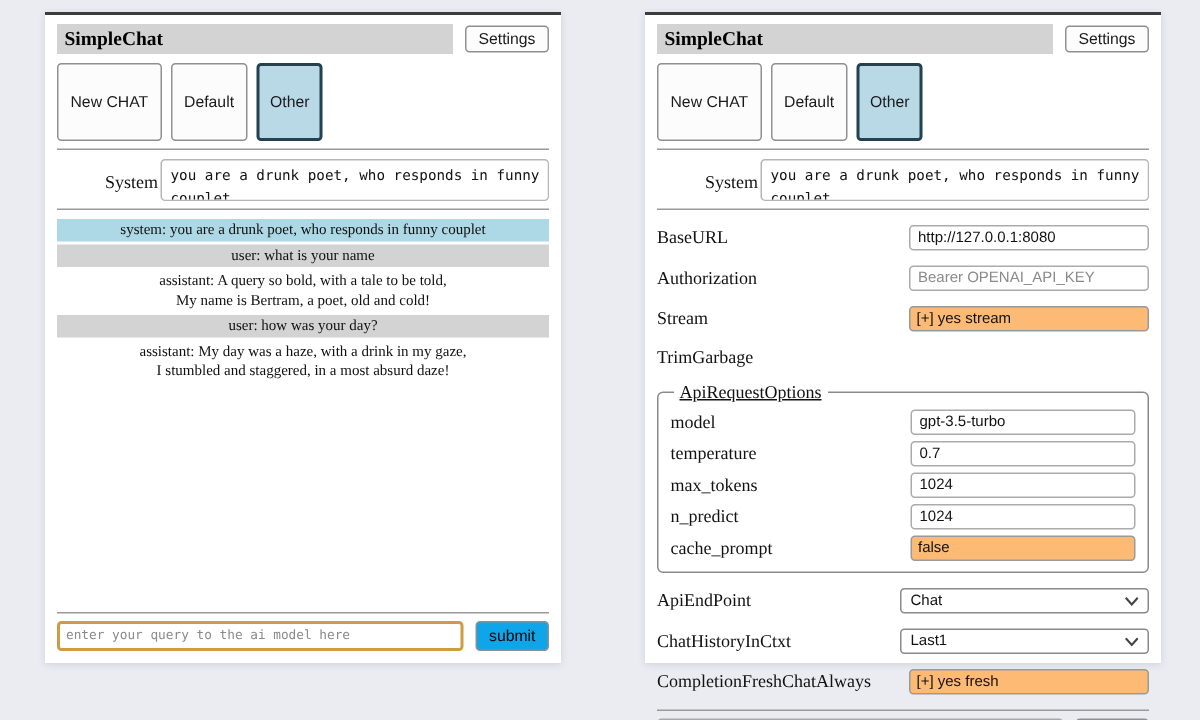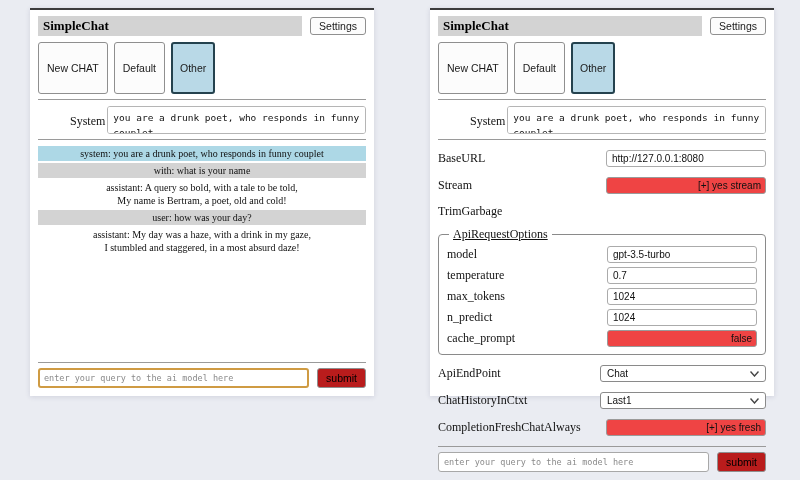--- a/index.html
+++ b/index.html
@@ -1,19 +1,19 @@
 <!DOCTYPE html>
 <html><head>
 <meta charset="utf-8">
 <style>
   * { margin:0; padding:0; box-sizing:border-box; }
   html,body { width:800px; height:480px; }
   body { background:#eaecf2; font-family:"Liberation Serif", serif; position:relative; overflow:hidden; }
 
-  .panel { position:absolute; top:8px; width:344px; height:388px; background:#ffffff;
+  .panel { position:absolute; top:8px; width:344px; height:434px; background:#ffffff;
            border-top:2px solid #3c3c3c; box-shadow:0 1px 5px rgba(50,50,90,.14);
            padding:6px 8px 8px; display:flex; flex-direction:column; }
   .panel.left  { left:30px; }
   .panel.right { left:430px; }
 
   .hdr { display:flex; align-items:center; gap:8px; }
   .title { flex:1; background:#d3d3d3; font-weight:bold; font-size:13px; padding:2px 5px; color:#000; }
 
   button.ui { font:10.5px "Liberation Sans", sans-serif; background:#fcfcfc; color:#1a1a1a;
               border:1px solid #8f8f8f; border-radius:3px; padding:2px 8px; cursor:pointer; }
@@ -33,31 +33,31 @@
          white-space:pre-line; color:#101010; }
   .msg.system { background:#add8e6; }
   .msg.user   { background:#d3d3d3; }
   .msg.assistant { background:#ffffff; }
 
   .footer { margin-top:auto; }
   .qrow { display:flex; gap:8px; align-items:stretch; margin-top:2px; }
   .qrow input { flex:1; font:8.5px "DejaVu Sans Mono", monospace; border:1px solid #a8a8a8;
                 border-radius:3px; padding:4px 5px; color:#111; outline:none; }
   .qrow input.focused { border:2px solid #cf9b43; padding:3px 4px; }
-  .qrow button { font:10.5px "Liberation Sans", sans-serif; background:#b91c1c; border:1px solid #8f8f8f;
+  .qrow button { font:10.5px "Liberation Sans", sans-serif; background:#0ea5e9; border:1px solid #8f8f8f;
                  border-radius:3px; padding:2px 8px; cursor:pointer; }
   input::placeholder, textarea::placeholder { color:#8a8a8a; }
 
   .srow { display:flex; align-items:center; justify-content:space-between; margin:5px 0; }
   .srow > label { font-size:12px; color:#111; padding-right:4px; white-space:nowrap; }
   .ctl { width:160px; flex:none; }
   input.ctl  { font:10px "Liberation Sans", sans-serif; border:1px solid #ababab; border-radius:3px;
                padding:2px 5px; color:#111; outline:none; }
-  button.ctl { font:10px "Liberation Sans", sans-serif; background:#ef4444; border:1px solid #9a9a9a;
-               border-radius:3px; padding:2px 4px; text-align:right; color:#111; cursor:pointer; }
+  button.ctl { font:10px "Liberation Sans", sans-serif; background:#fdba74; border:1px solid #9a9a9a;
+               border-radius:3px; padding:2px 4px; text-align:left; color:#111; cursor:pointer; }
   .sel { display:flex; align-items:center; justify-content:space-between;
          font:10px "Liberation Sans", sans-serif; border:1px solid #8a8a8a; border-radius:3px;
          padding:2px 6px; background:#fff; color:#111; cursor:pointer; width:166px;text-align:right; }
   .sel svg { flex:none; margin-left:4px; }
 
   fieldset { border:1px solid #8a8a8a; border-radius:4px; margin:3px 0 5px; padding:0 8px 3px; }
   legend { font-size:12px; color:#111; padding:0 4px; margin-left:2px;text-decoration:underline; }
   fieldset .srow { margin:4px 0; }
   fieldset .ctl { width:150px; }
 </style>
@@ -80,21 +80,21 @@
 
   <div class="sysrow">
     <label>System</label>
     <textarea style="">you are a drunk poet, who responds in funny couplet</textarea>
   </div>
 
   <hr class="rule">
 
   <div class="msgs">
     <div class="msg system">system: you are a drunk poet, who responds in funny couplet</div>
-    <div class="msg user">with: what is your name</div>
+    <div class="msg user">user: what is your name</div>
     <div class="msg assistant">assistant: A query so bold, with a tale to be told,
 My name is Bertram, a poet, old and cold!</div>
     <div class="msg user">user: how was your day?</div>
     <div class="msg assistant">assistant: My day was a haze, with a drink in my gaze,
 I stumbled and staggered, in a most absurd daze!</div>
   </div>
 
   <div class="footer">
     <hr class="rule">
     <div class="qrow">
@@ -123,20 +123,24 @@
     <textarea style="">you are a drunk poet, who responds in funny couplet</textarea>
   </div>
 
   <hr class="rule">
 
   <div class="srow">
     <label>BaseURL</label>
     <input type="text" class="ctl" value="http://127.0.0.1:8080" style="">
   </div>
 
+  <div class="srow">
+    <label>Authorization</label>
+    <input type="text" class="ctl" placeholder="Bearer OPENAI_API_KEY" style="">
+  </div>
 
   <div class="srow">
     <label>Stream</label>
     <button class="ctl">[+] yes stream</button>
   </div>
 
   <div class="srow">
     <label>TrimGarbage</label>
   </div>
 

